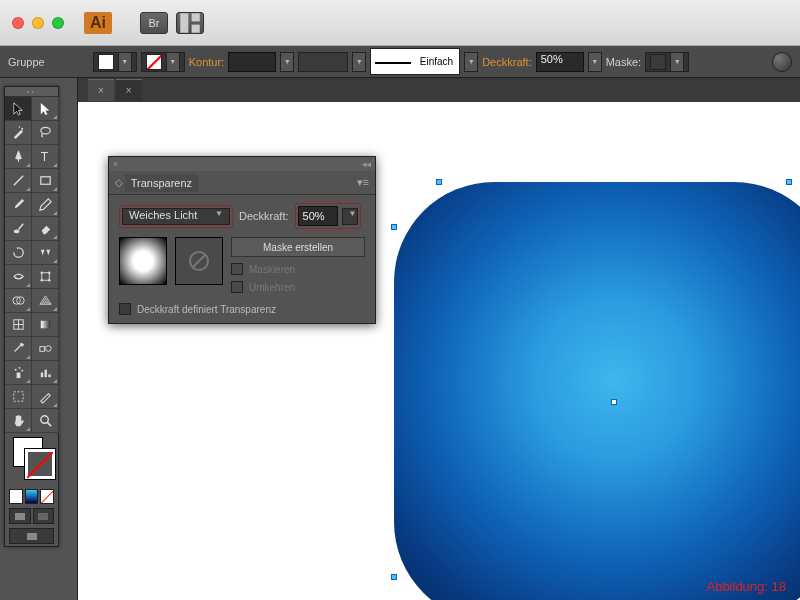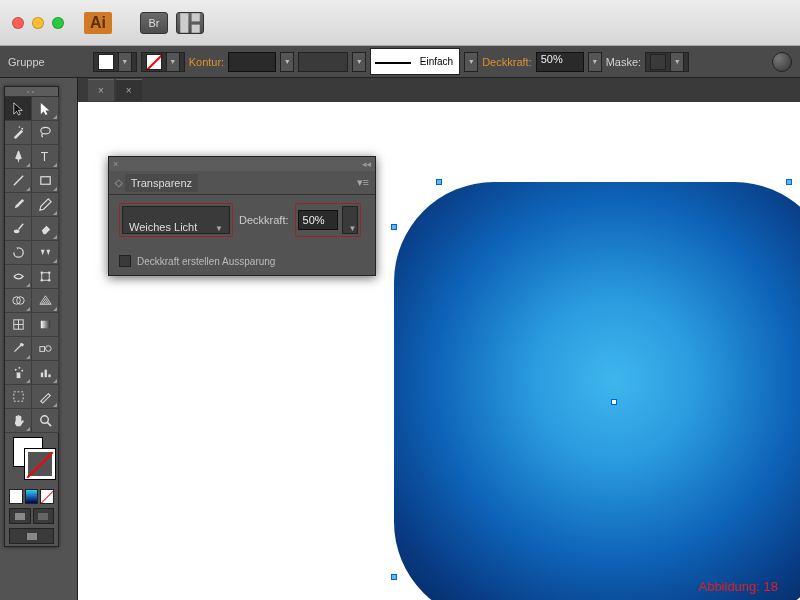--- a/index.html
+++ b/index.html
@@ -54,32 +54,32 @@
 .screenrow { display:flex; padding:2px 4px; gap:2px;}
 .scr { width:24px; height:16px; border:1px solid #222; background:#3a3a3a; display:flex; align-items:center; justify-content:center;}
 .scr .inner{width:10px;height:7px;background:#888;}
 
 
 .canvas { position: absolute; left: 78px; top: 102px; right: 0; bottom: 0; background: #fff; overflow: hidden; }
 .gutter-dark { position:absolute; left:78px; top:102px; width:10px; bottom:0; background:#4a4a4a; }
 .artshape { position: absolute; left: 316px; top: 80px; width: 440px; height: 440px; border-radius: 100px; background: radial-gradient(circle at 50% 45%, #3fb6ed 0%, #2a9bdf 25%, #0e63b8 55%, #083a82 80%, #052454 100%); }
 .selbox { position: absolute; left: 316px; top: 80px; width: 440px; height: 440px; }
 .pt { position: absolute; width: 6px; height: 6px; background: #5bbaf5; border: 1px solid #0066cc; }
-.anno { position: absolute; right: 22px; bottom: 6px; color: #e02020; font-size: 13px; margin-left: 43px; }
+.anno { position: absolute; right: 14px; bottom: 6px; color: #e02020; font-size: 13px; margin-left: 43px; }
 
 
 .panel { position: absolute; left: 108px; top: 156px; width: 268px; background: #535353; border: 1px solid #222; box-shadow: 0 2px 10px rgba(0,0,0,0.6); font-size: 11px; color: #ccc; }
 .panel-head { height: 14px; background: #5c5c5c; display:flex; align-items:center; padding:0 4px; justify-content:space-between; color:#999; font-size:9px;}
 .panel-tabs { display: flex; align-items: center; height: 24px; border-bottom: 1px solid #333; padding: 0 6px; justify-content:space-between;}
 .panel-tab { font-size: 11px; color: #ddd; padding: 3px 6px; background: #4a4a4a; }
 .panel-tabs .dbl { color:#aaa; font-size:10px; letter-spacing:-2px;}
 .panel-body { padding: 8px 10px; }
 .row { display: flex; align-items: center; gap: 6px; margin-bottom: 8px; }
 .hl { border: 1px solid #8b2a2a; padding: 2px; border-radius: 2px; display: flex; align-items: center; gap: 4px; }
-.dd { height: 28px; background: #3a3a3a; border: 1px solid #222; color: #ddd; font-size: 11px; display: flex; align-items: flex-end; padding: 0 6px; gap: 4px; }
+.dd { height: 17px; background: #3a3a3a; border: 1px solid #222; color: #ddd; font-size: 11px; display: flex; align-items: flex-start; padding: 0 6px; gap: 4px; }
 .dd .arr { margin-left: auto; font-size: 8px; color: #aaa; }
 .numfield { width: 40px; height: 20px; background: #2a2a2a; border: 1px solid #111; color: #eee; font-size: 11px; padding: 0 4px; display:flex; align-items:center;}
 .thumbrow { display: flex; gap: 8px; align-items: flex-start; }
 .thumb { width: 48px; height: 48px; background: #1a1a1a; border: 1px solid #000; display: flex; align-items: center; justify-content: center; }
 .thumb.radial { background: radial-gradient(circle, #fff 0%, #fff 30%, #000 100%); }
 .thumb.empty { background: #4a4a4a; color: #777; font-size: 22px; }
 .maskcol { display: flex; flex-direction: column; gap: 6px; flex:1;}
 .panel-btn { height: 20px; background: #5a5a5a; border: 1px solid #333; color: #ddd; font-size: 10px; display: flex; align-items: center; justify-content: center; padding: 0 8px; }
 .chk { display: flex; align-items: center; gap: 6px; font-size: 10px; color: #bbb; }
 .chk.disabled { color: #777; }
@@ -393,19 +393,39 @@
         </div>
       </div>
       <span>Deckkraft:</span>
       <div class="hl">
         <div class="numfield">50%</div>
         <div class="dd" style="width:16px; padding:0; justify-content:center">
             <span class="arr">▼</span>
           </div>
       </div>
     </div>
+    <div class="thumbrow">
+      <div class="thumb radial"></div>
+      <div class="thumb empty">
+          <svg width="24" height="24" viewBox="0 0 24 24">
+            <circle cx="12" cy="12" r="9" fill="none" stroke="#777" stroke-width="2"></circle>
+            <line x1="6" y1="18" x2="18" y2="6" stroke="#777" stroke-width="2"></line>
+          </svg>
+        </div>
+      <div class="maskcol">
+        <div class="panel-btn">Maske erstellen</div>
+        <div class="chk disabled">
+            <div class="chkbox d"></div>
+            <span>Maskieren</span>
+          </div>
+        <div class="chk disabled">
+            <div class="chkbox d"></div>
+            <span>Umkehren</span>
+          </div>
+      </div>
+    </div>
     <div style="height:10px"></div>
     <div class="chk">
         <div class="chkbox"></div>
-        <span>Deckkraft erstellen Aussparung</span>
+        <span>Deckkraft definiert Transparenz</span>
       </div>
   </div>
 </div>
 
 </body></html>

